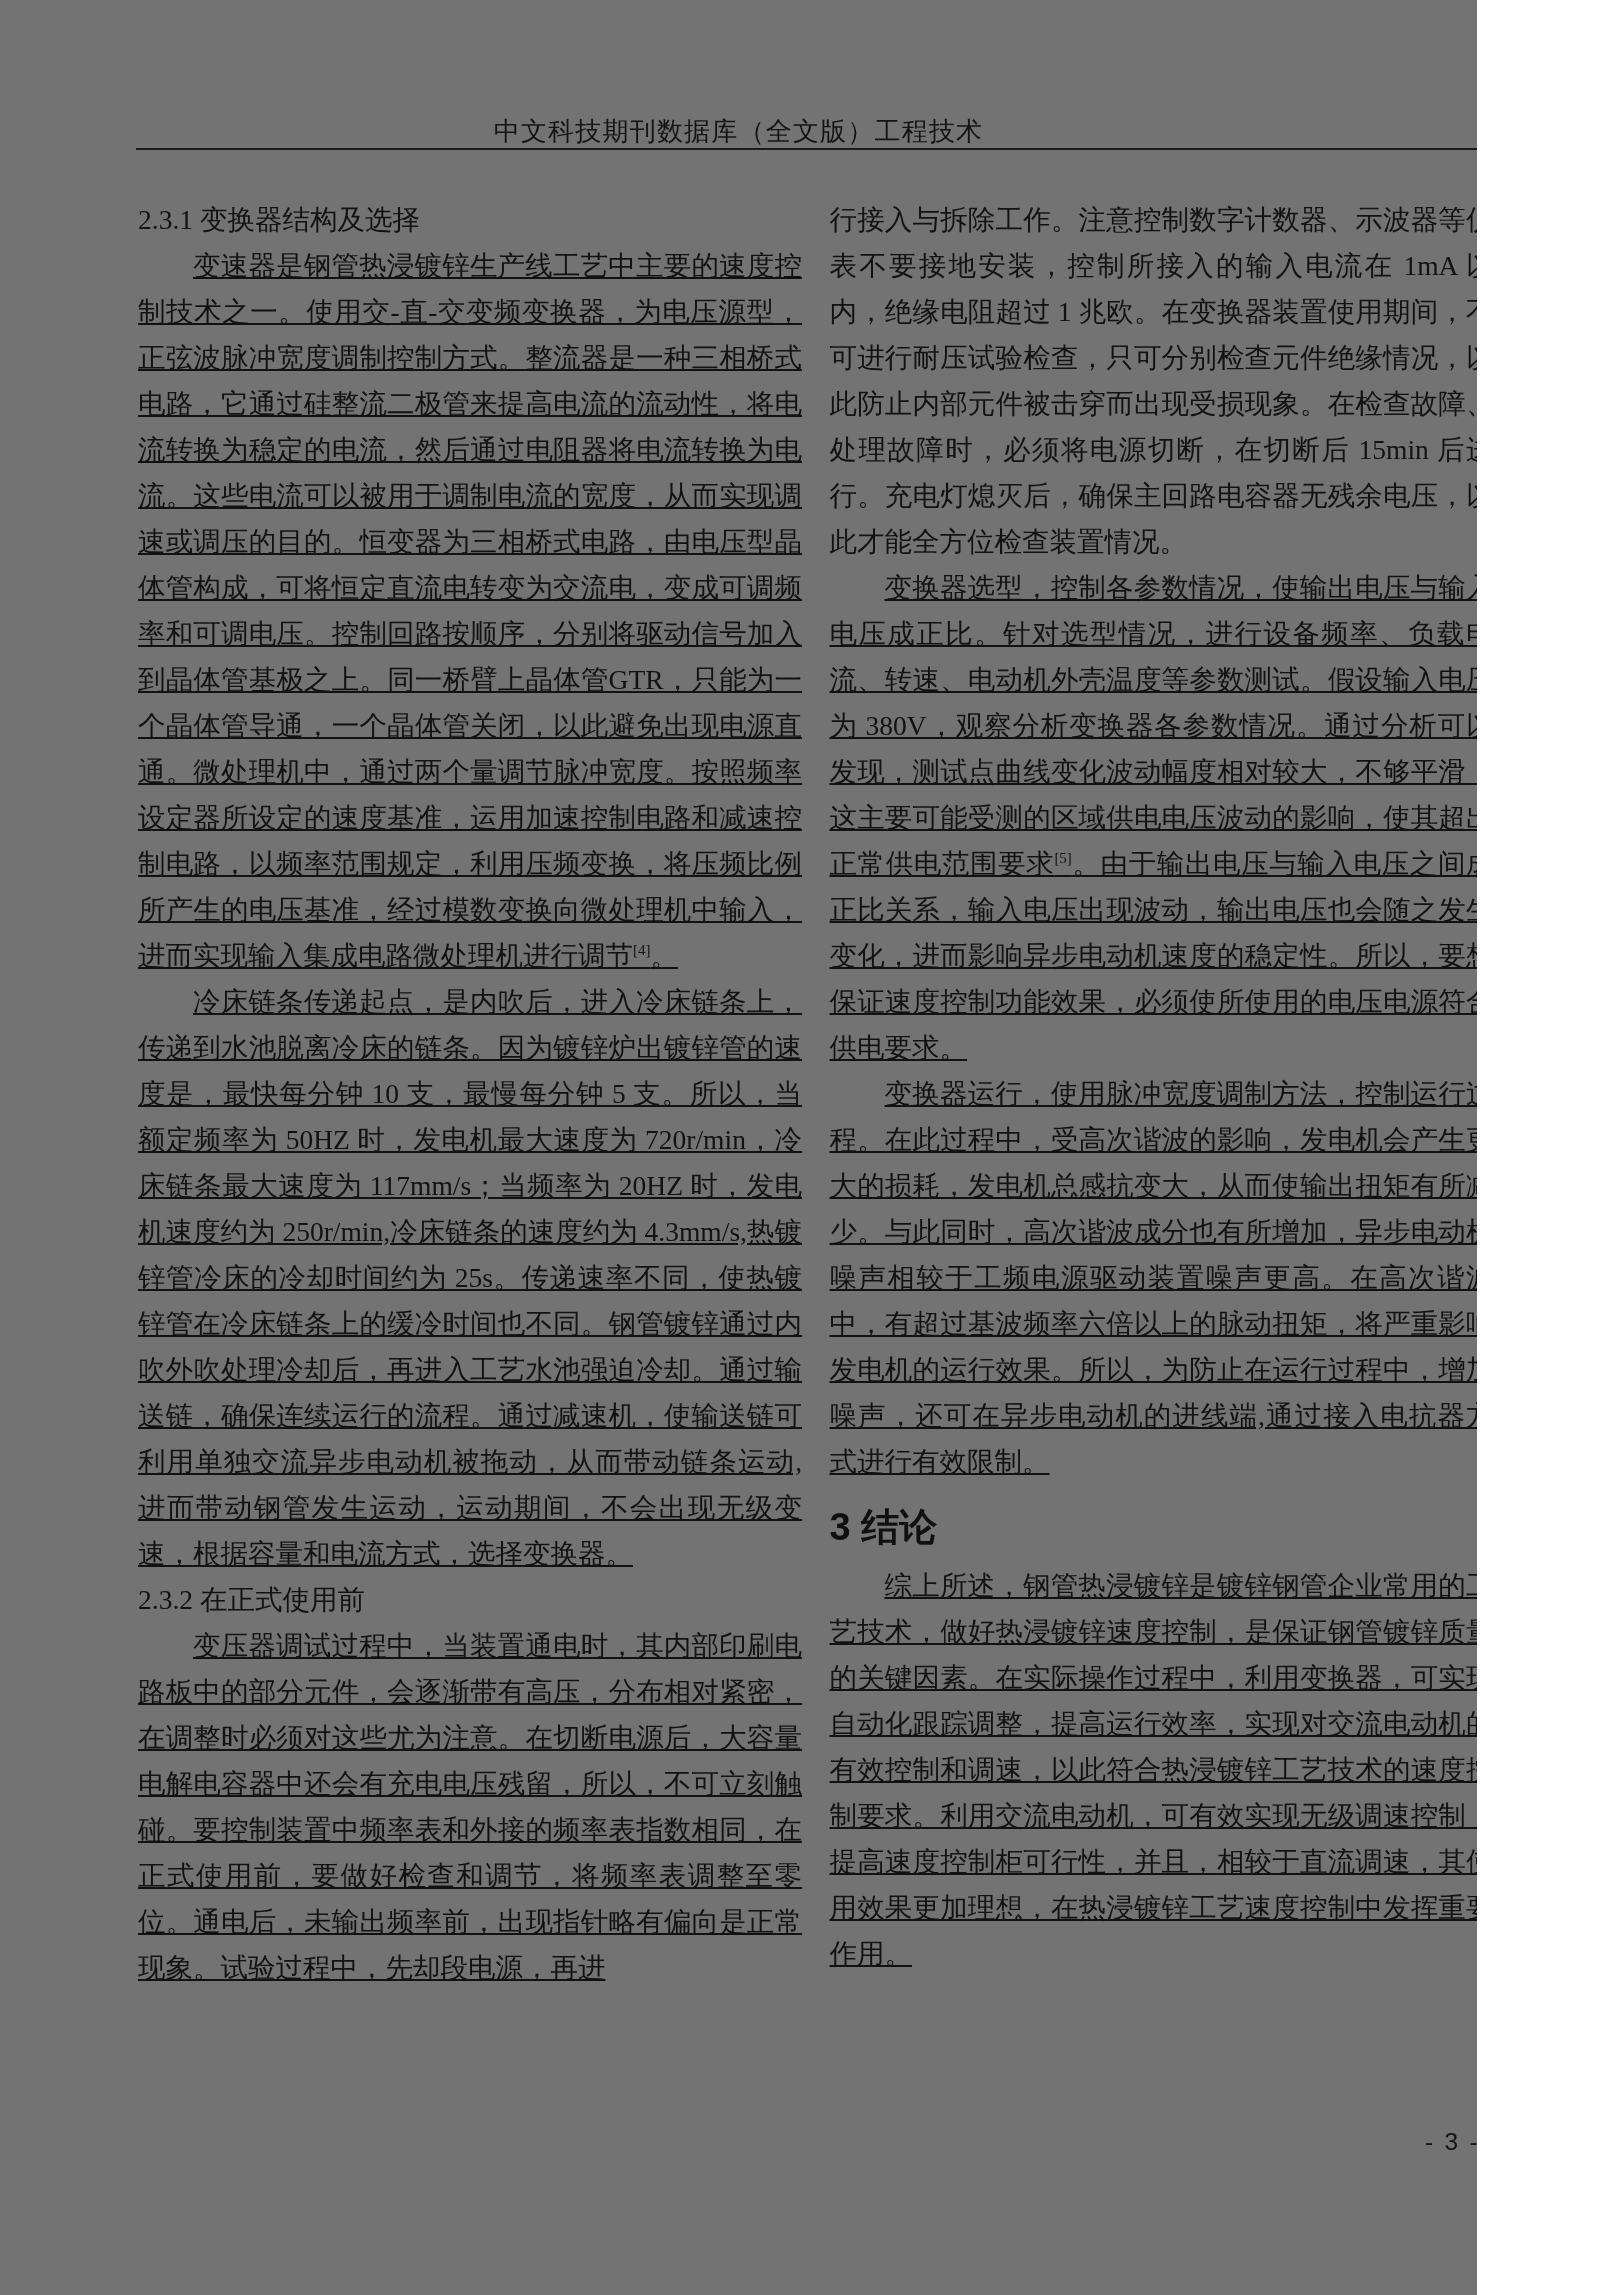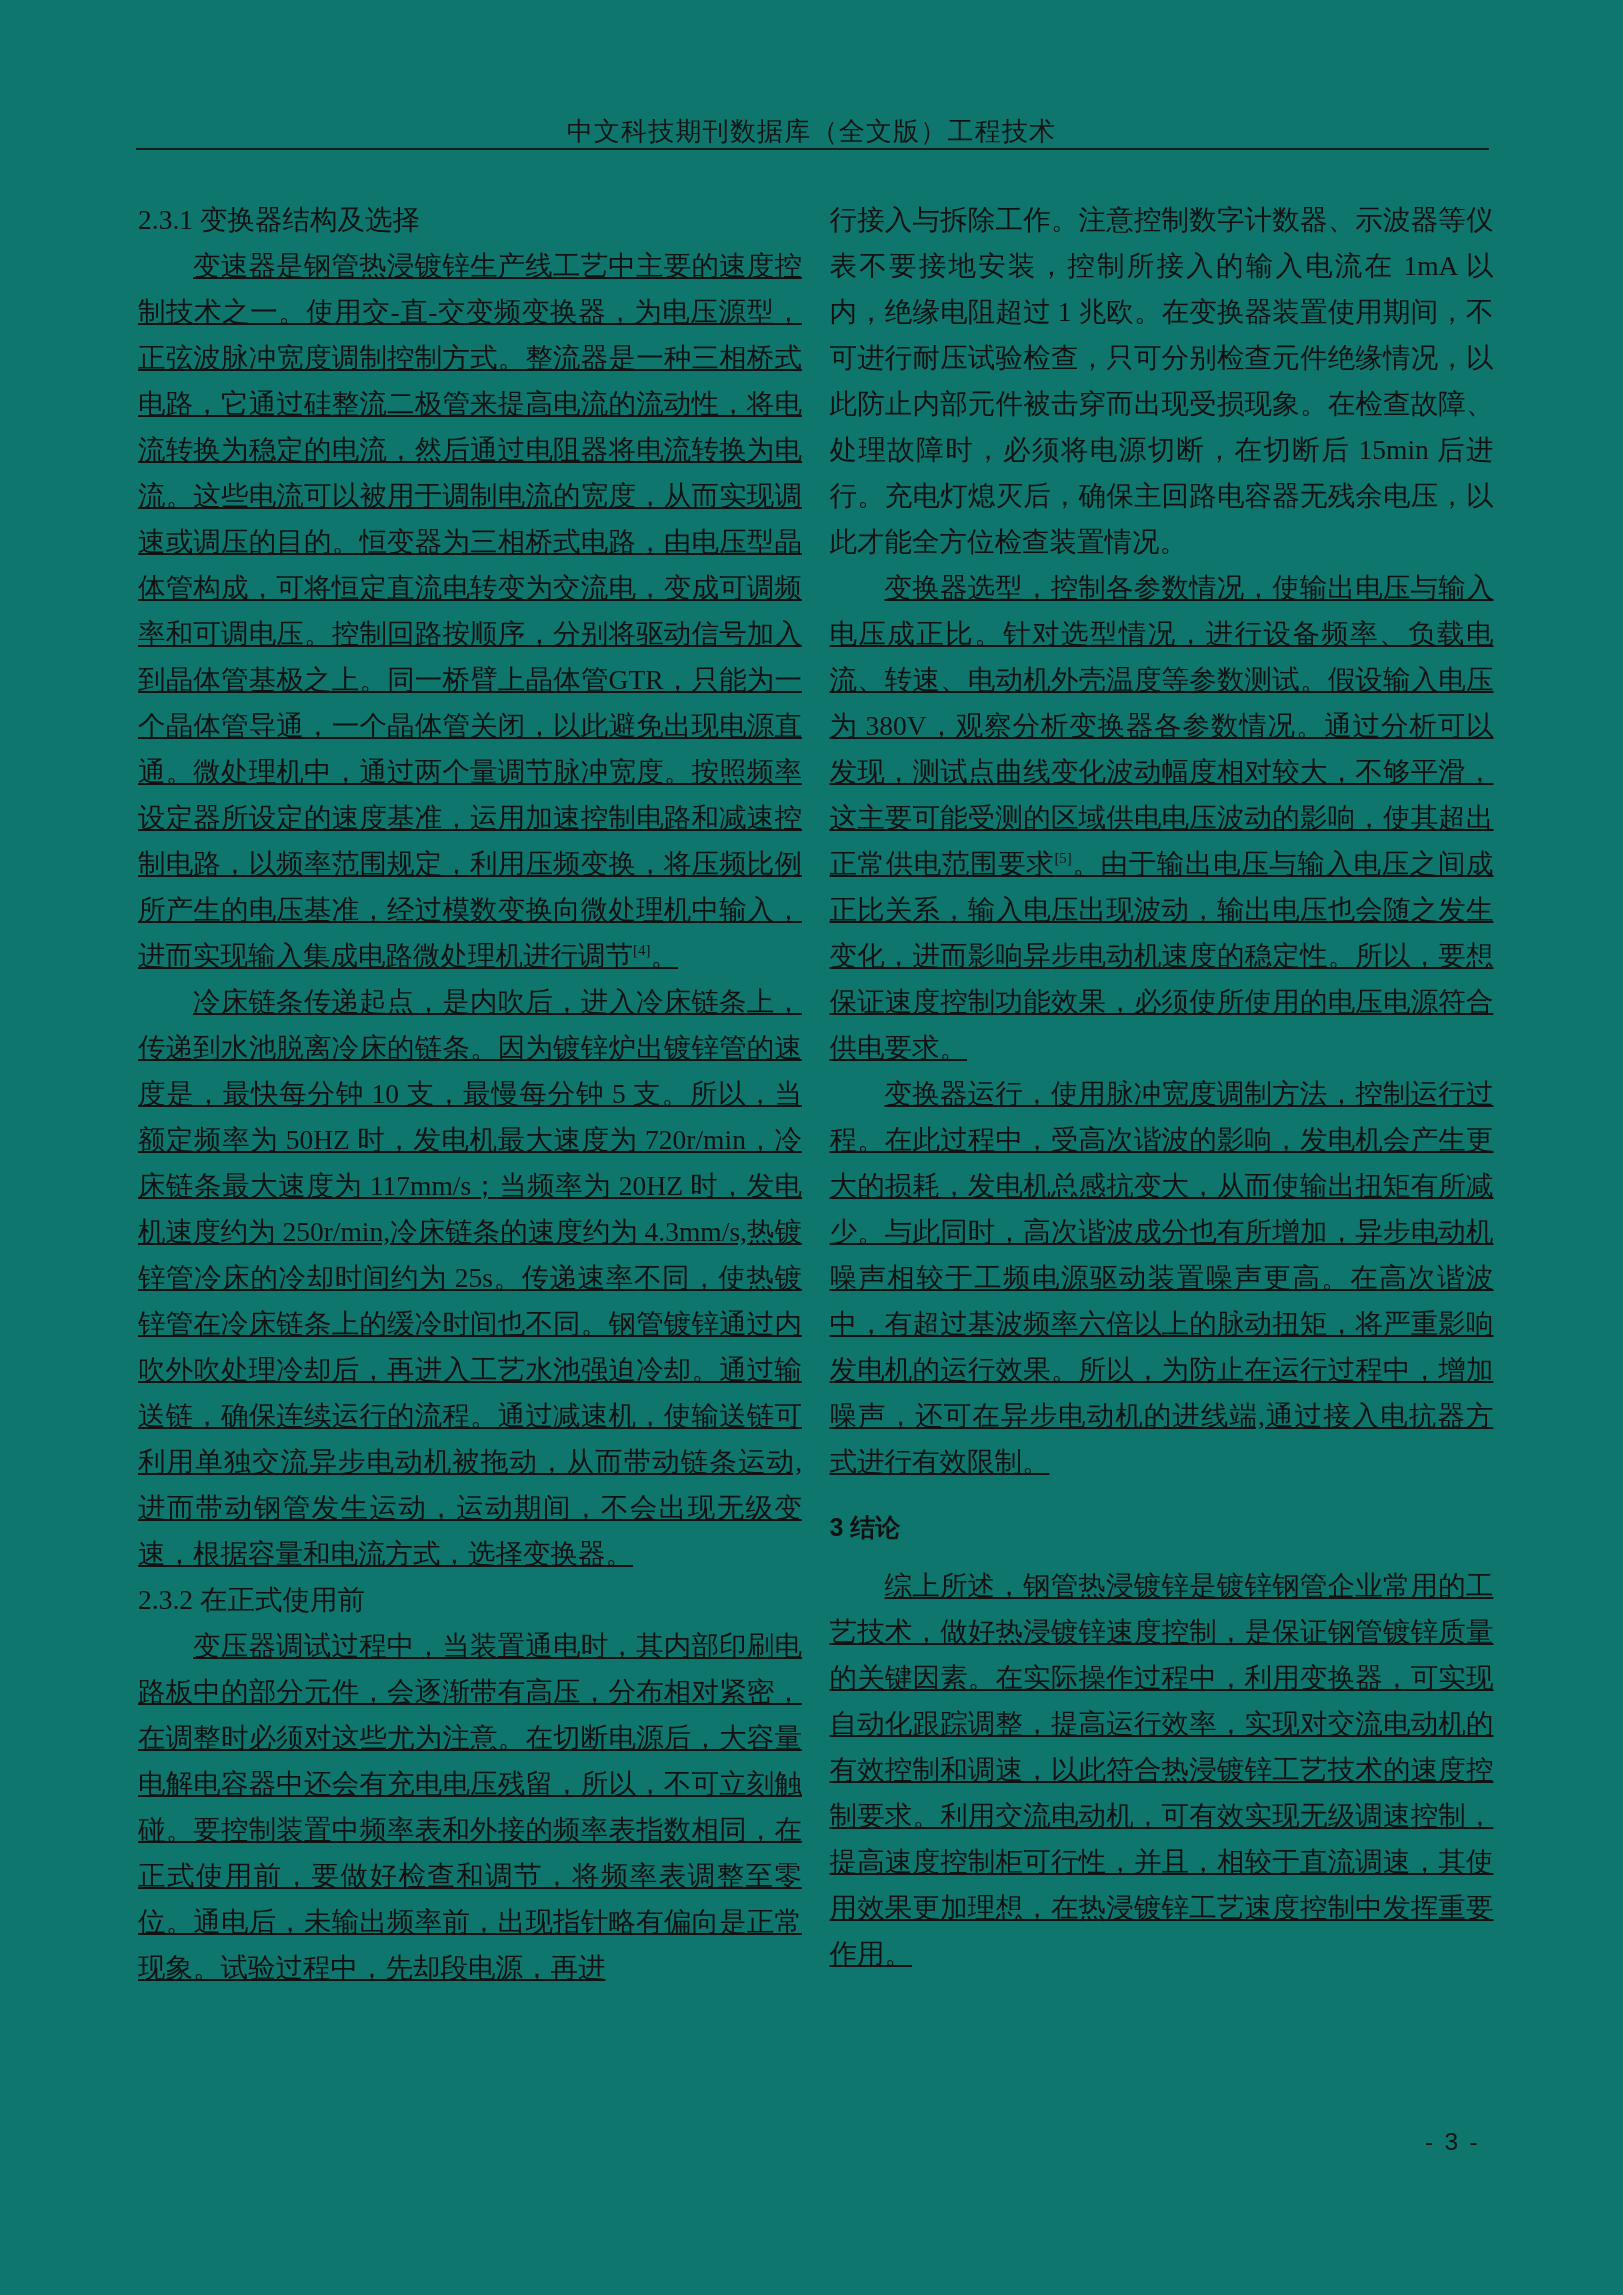--- a/index.html
+++ b/index.html
@@ -2,23 +2,23 @@
 <html style="font-size:9.3px"><head>
 <meta charset="utf-8">
 <style>
   html, body {
     margin: 0;
     padding: 0;
     background: #ffffff;
   }
   .page {
     position: relative;
-    width: 1623px;
+    width: 1477px;
     height: 2295px;
-    background: #0f766e;
+    background: #737373;
     color: #111111;
     font-family: "Liberation Serif", "DejaVu Serif", serif;
     overflow: hidden;
   }
   .header-title {
     position: absolute;
     top: 115px;
     left: 0;
     width: 100%;
     text-align: center;
@@ -59,21 +59,21 @@
     text-align: left;
   }
   .indent {
     text-indent: 55px;
     text-decoration: underline;
   }
   .h2 {
     margin: 21px 0 15px 0;
     font-family: "Liberation Sans", "DejaVu Sans", sans-serif;
     font-weight: 700;
-    font-size: 25px;
+    font-size: 38px;
     line-height: 42px;
     color: #101010;
     text-align: left;
   }
   sup {
     font-size: 15px;
     line-height: 0;
     vertical-align: super;
   }
   .page-number {

